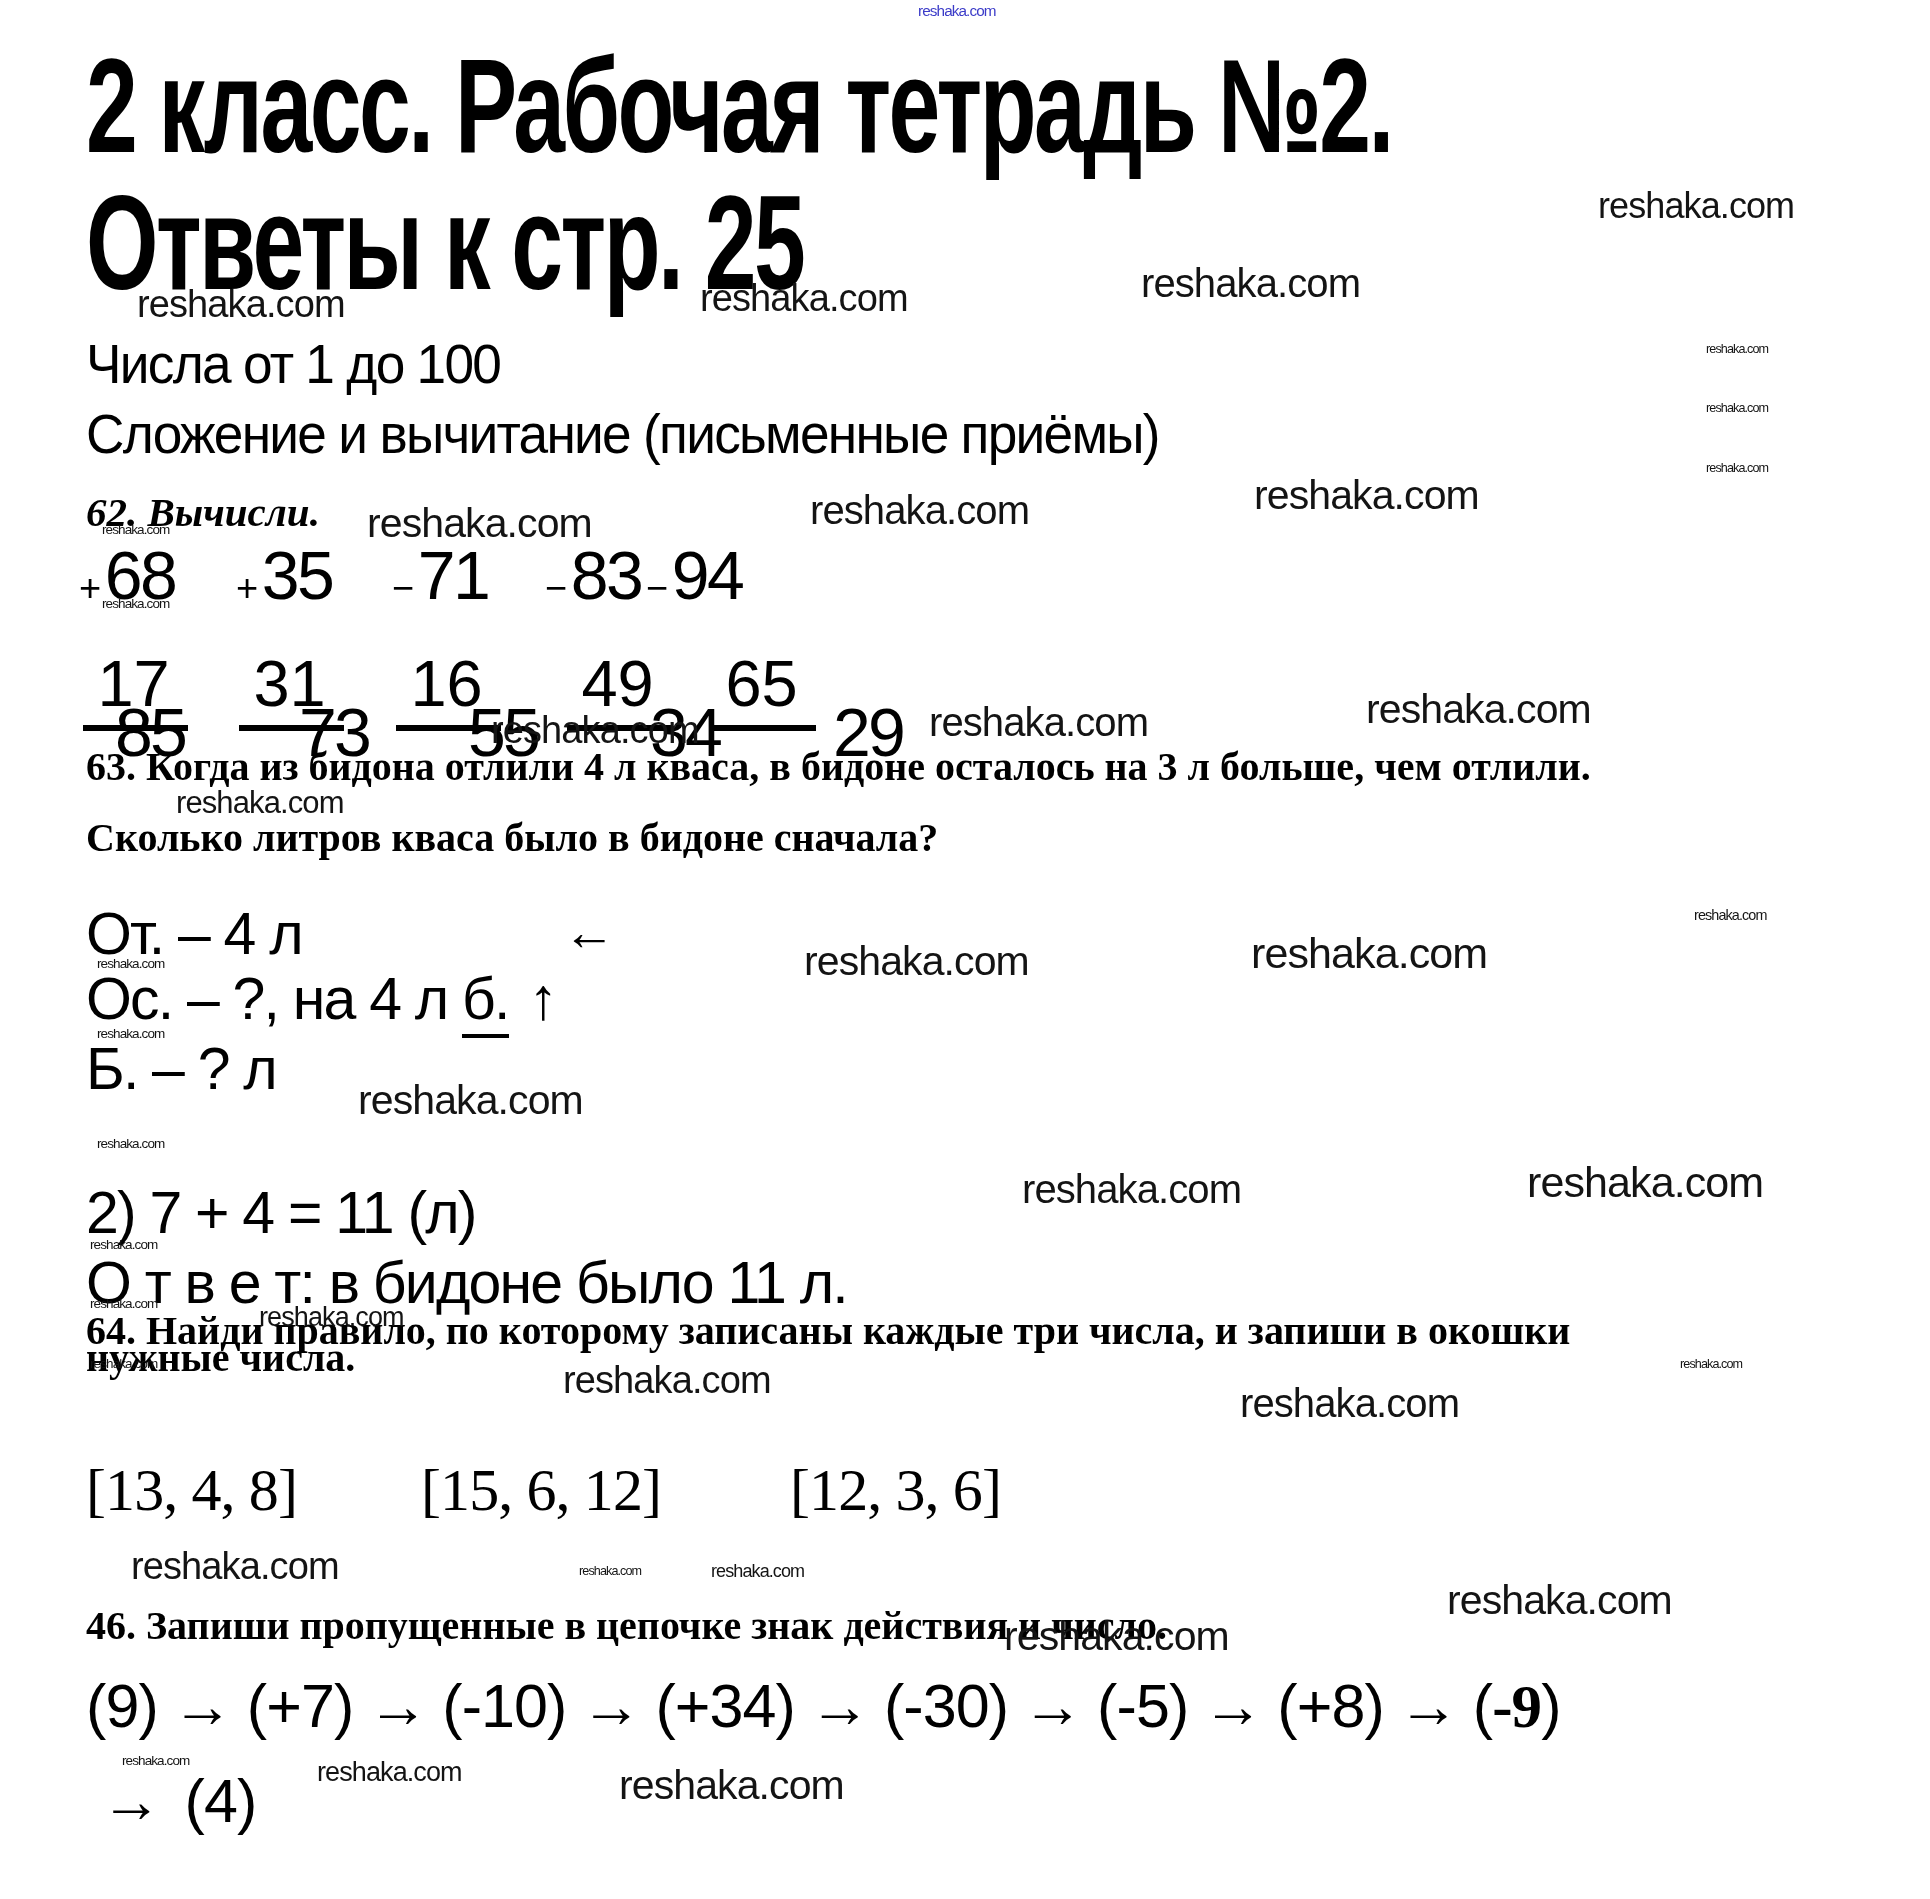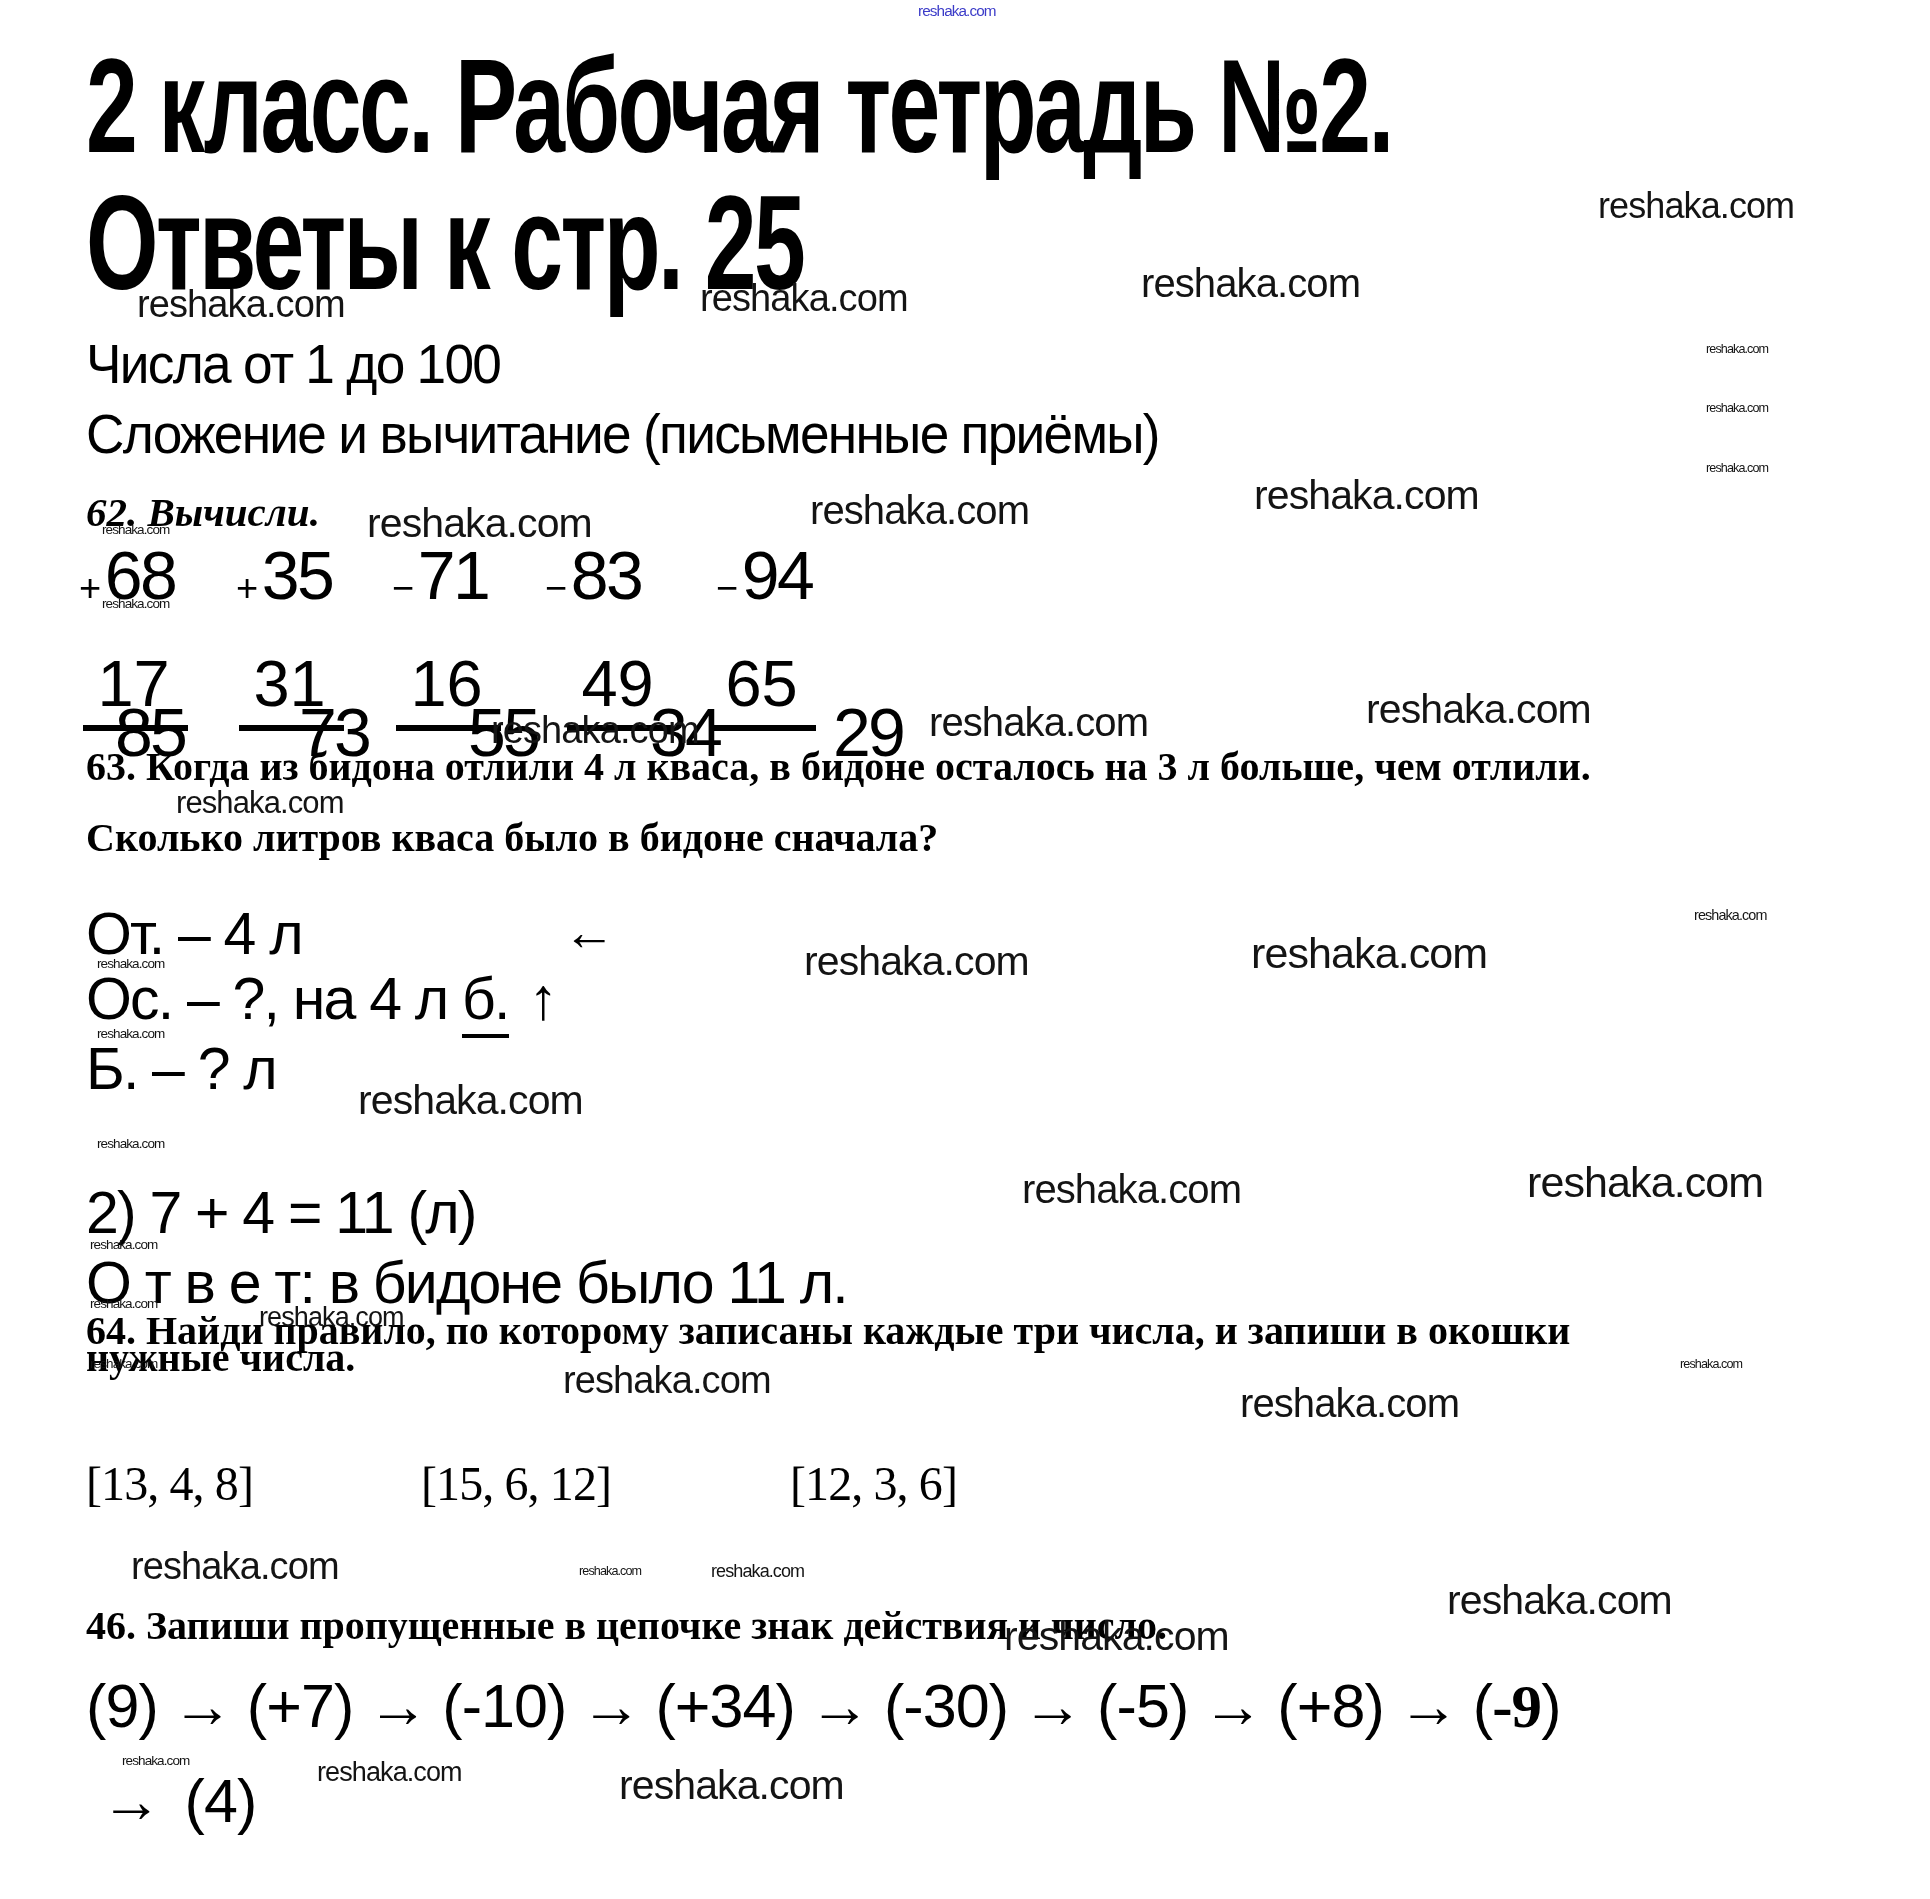--- a/index.html
+++ b/index.html
@@ -23,21 +23,21 @@
   .sgn{font-size:38px;letter-spacing:0;position:relative;top:1.8px;margin-right:3.6px;}
   .num-bot{position:absolute;top:646px;font-family:Liberation Sans, sans-serif;font-size:65px;
            border-bottom:6.3px solid #000;padding:0 18px 3.6px 14.4px;z-index:2;}
   .num-res{position:absolute;top:693px;font-size:68px;letter-spacing:-2.7px;z-index:2;}
   
   .sol{position:absolute;left:86px;font-size:59px;letter-spacing:-1.8px;white-space:nowrap;z-index:2;}
   .u{border-bottom:4.5px solid #000;padding-bottom:1.8px;}
   .uparr{margin-left:20px;letter-spacing:0;}
   .larr{position:absolute;left:563px;top:902px;font-size:52px;z-index:2;}
   
-  .bset{position:absolute;top:1456px;font-family:"Liberation Serif",serif;font-size:48px;
+  .bset{position:absolute;top:1456px;font-family:"Liberation Serif",serif;font-size:60px;
         letter-spacing:-0.9px;white-space:nowrap;z-index:2;}
   .bset .bld{font-weight:bold;}
   
   .chain{position:absolute;left:86px;top:1671px;font-size:61px;letter-spacing:-0.9px;white-space:nowrap;z-index:2;}
   .chain .ar{margin:0 14.4px;}
   .chain .serif-b{font-family:"Liberation Serif",serif;font-weight:bold;}
   .chain-end{position:absolute;left:101px;top:1766px;font-size:61px;letter-spacing:-0.9px;white-space:nowrap;z-index:2;}
   .chain-end .ar{margin-right:23.4px;}
 </style>
 </head>
@@ -55,21 +55,21 @@
     <div>Сложение и вычитание (письменные приёмы)</div>
   </div>
 
   <div class="h62">62. Вычисли.</div>
 
   <div>
     <span class="num-top" style="left:79px"><span class="sgn">+</span><span>68</span></span>
     <span class="num-top" style="left:236px"><span class="sgn">+</span><span>35</span></span>
     <span class="num-top" style="left:392px"><span class="sgn">−</span><span>71</span></span>
     <span class="num-top" style="left:545px"><span class="sgn">−</span><span>83</span></span>
-    <span class="num-top" style="left:716px"><span class="sgn">−</span><span>94</span></span>
+    <span class="num-top" style="left:646px"><span class="sgn">−</span><span>94</span></span>
 
     <span class="num-bot" style="left:83px">17</span>
     <span class="num-bot" style="left:239px">31</span>
     <span class="num-bot" style="left:396px">16</span>
     <span class="num-bot" style="left:567px">49</span>
     <span class="num-bot" style="left:711px">65</span>
 
     <span class="num-res" style="left:115px">85</span>
     <span class="num-res" style="left:299px">73</span>
     <span class="num-res" style="left:468px">55</span>

